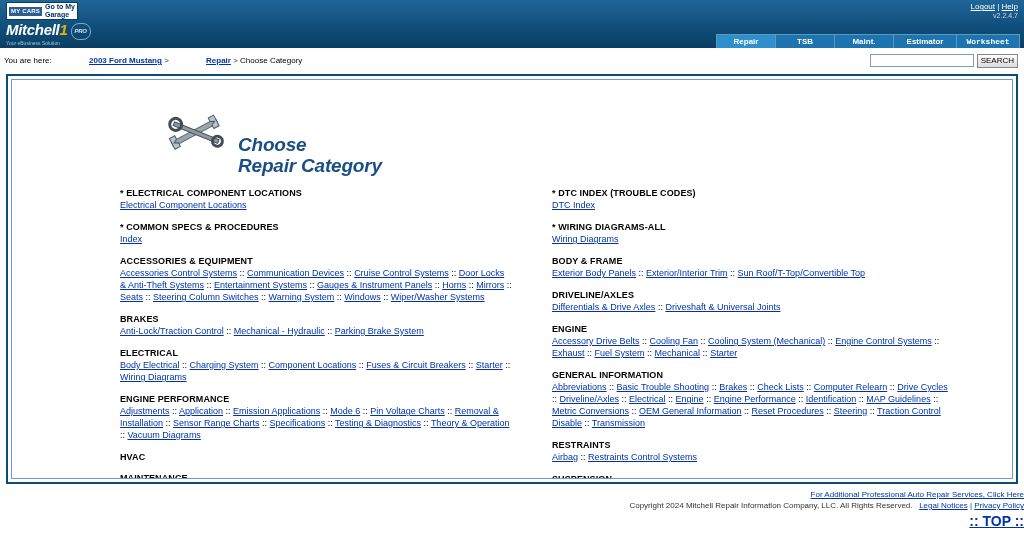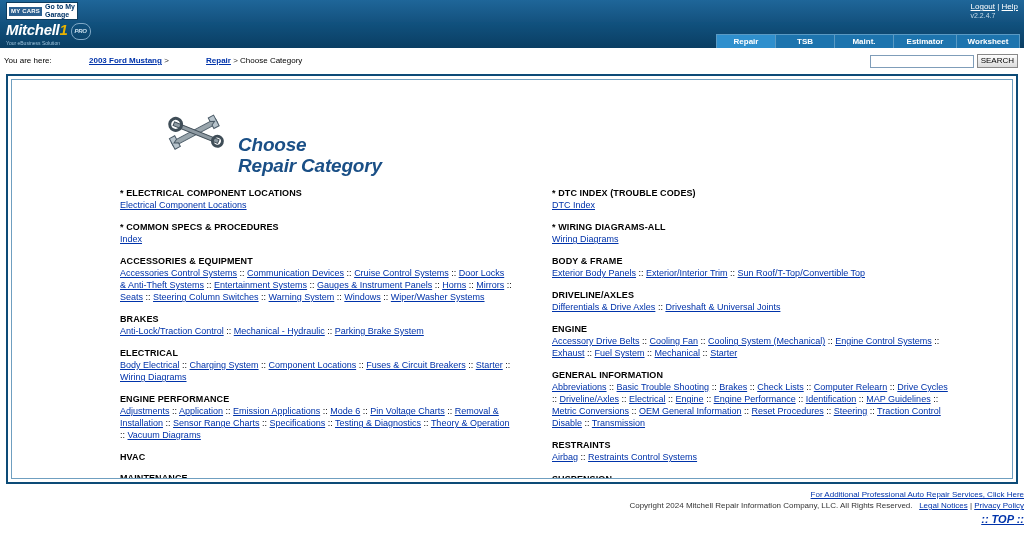--- a/index.html
+++ b/index.html
@@ -46,20 +46,21 @@
     line-height: 7px;
   }
   .garage-text {
     font-size: 7px;
     line-height: 8px;
     color: #003366;
     font-weight: bold;
     text-align: left;
   }
   .topbar-right {
+    text-align: right;
     color: #ffffff;
     font-size: 8px;
     line-height: 9px;
   }
   .topbar-right a {
     color: #ffffff;
     text-decoration: underline;
   }
   .version {
     font-size: 7px;
@@ -121,21 +122,21 @@
     border-left: 1px solid #5a9ac4;
     border-top: 1px solid #5a9ac4;
     color: #ffffff;
     font-size: 8px;
     font-weight: bold;
     text-align: center;
     line-height: 13px;
     cursor: pointer;
   }
   .navtab.wide { width: 62px; }
-  .navtab:last-child { border-right: 1px solid #5a9ac4; }
+  .navtab:last-child { border-right: 1px solid #5a9ac4; font-family: Liberation Mono, monospace; }
   .navtab.active {
     background: #2f8fcd;
   }
   
   .crumbrow {
     height: 26px;
     background: #ffffff;
     display: flex;
     align-items: center;
     justify-content: space-between;
@@ -149,21 +150,21 @@
   }
   .crumb a {
     color: #0033aa;
     text-decoration: underline;
     font-weight: bold;
     padding-left: 35px;
   }
   .crumb .sep { color: #333; }
   .searchwrap {
     display: flex;
-    align-items: flex-end;
+    align-items: center;
     padding-left: 12px;
   }
   .searchbox {
     width: 104px;
     height: 13px;
     border: 1px solid #7f9db9;
     font-size: 9px;
     box-sizing: border-box;
     padding: 0 2px;
   }
@@ -250,23 +251,22 @@
     color: #333;
   }
   .footer a {
     color: #0033aa;
     text-decoration: underline;
   }
   .footer .row1 { margin-bottom: 2px; font-size: 8px; }
   .footer .row2 { margin-bottom: 3px; }
   .footer .top {
     font-weight: bold;
-    font-size: 11px;
+    font-size: 14px;
     color: #0033aa;
-    font-style: italic;
   }
 </style>
 </head>
 <body>
 
 <div class="topbar">
   <div class="garage-btn">
     <span class="garage-logo">MY CARS</span>
     <span class="garage-text">
       <span>Go to My</span><br>

